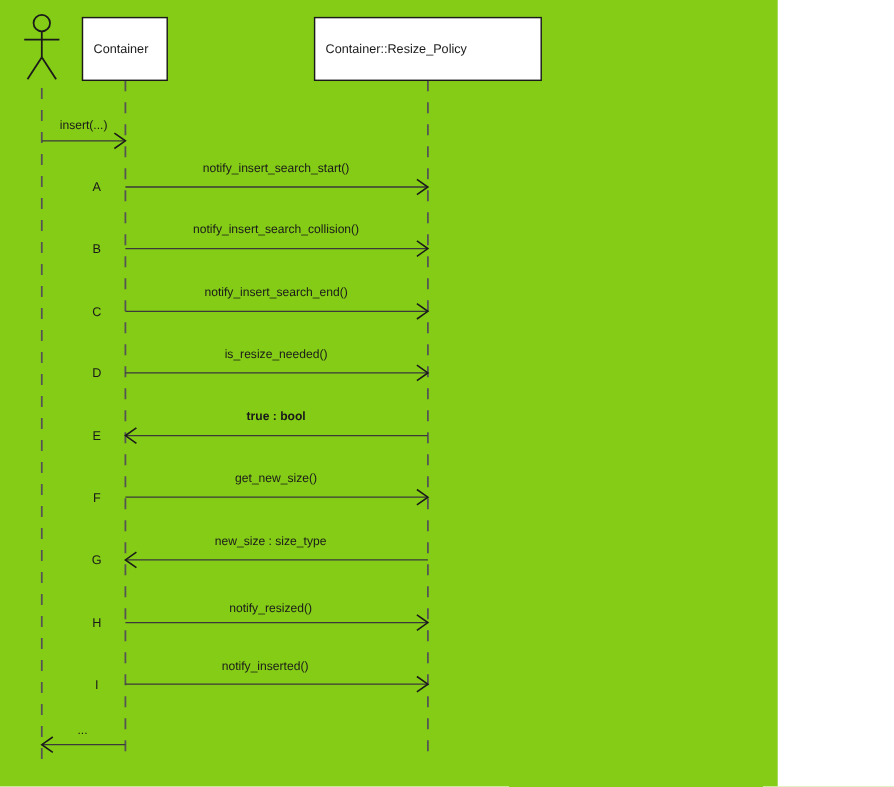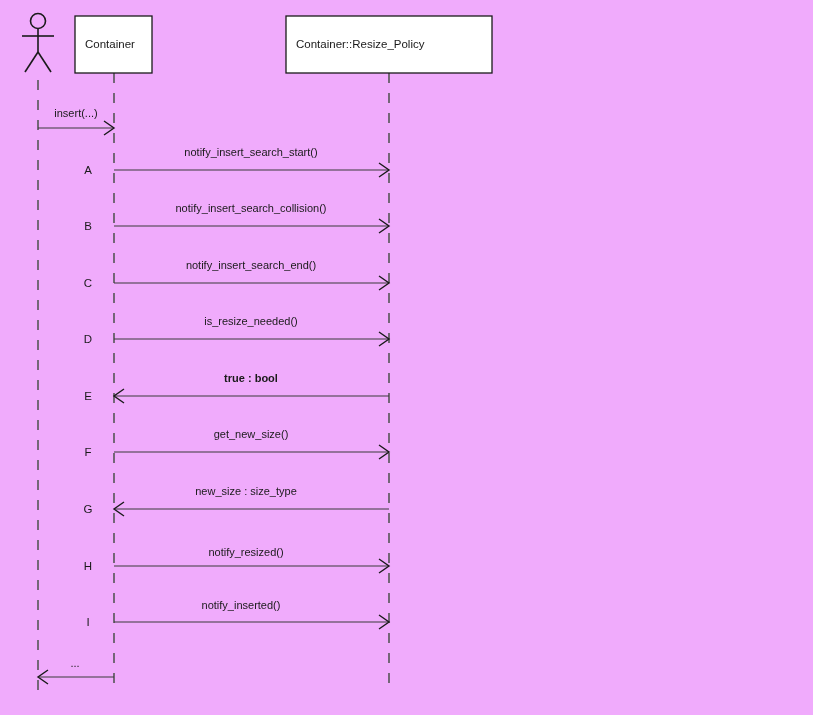--- a/index.html
+++ b/index.html
@@ -6,23 +6,23 @@
     margin: 0;
     padding: 0;
     background: #ffffff;
   }
   body {
     font-family: "Liberation Sans", sans-serif;
     color: #1a1a1a;
   }
   #diagram-root {
     position: relative;
-    width: 813px;
+    width: 707px;
     height: 715px;
-    background: #f0abfc;
+    background: #84cc16;
     overflow: hidden;
   }
   #diagram-svg {
     position: absolute;
     left: 0;
     top: 0;
     width: 813px;
     height: 715px;
   }
   .participant-label {

